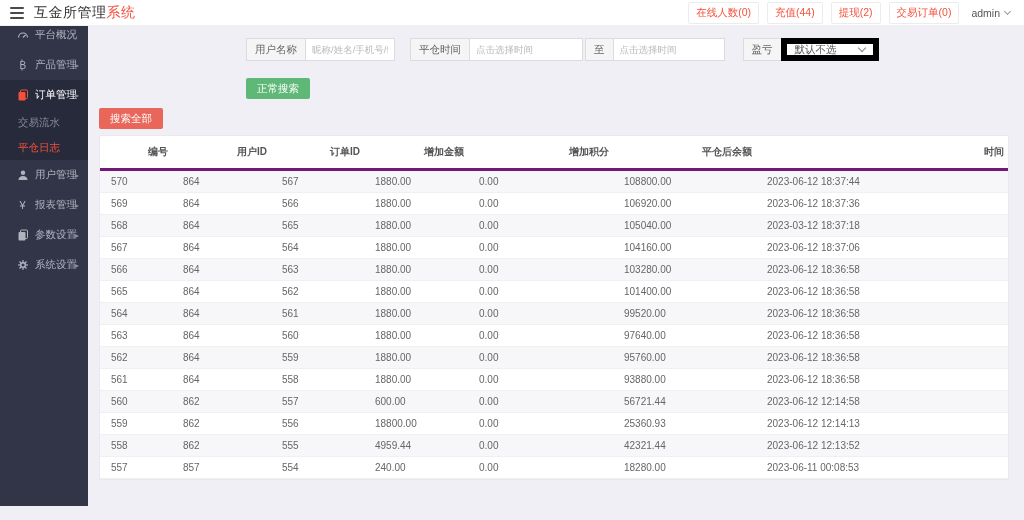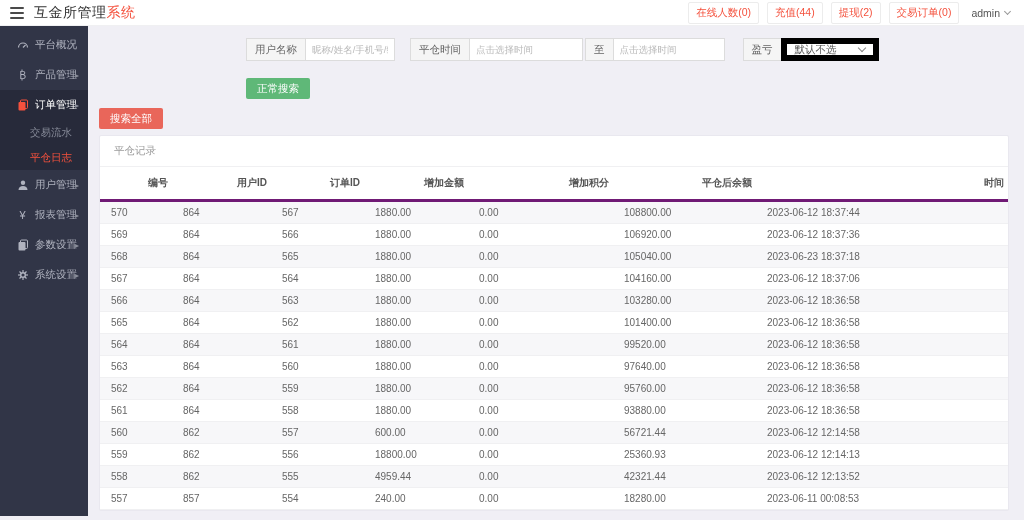--- a/index.html
+++ b/index.html
@@ -23,34 +23,34 @@
   .app-title .red { color:#f4513d; }
   .top-right { margin-left:auto; display:flex; align-items:center; gap:8px; }
   .chip {
     border:1px solid #ececec; background:#fff; color:#f4513d;
     font-size:10.5px; padding:3px 7px; border-radius:2px; cursor:pointer; white-space:nowrap;
   }
   .admin { display:flex; align-items:center; gap:5px; color:#555; font-size:10.5px; cursor:pointer; padding:0 4px; }
   .caret { width:5px; height:5px; border-right:1px solid #999; border-bottom:1px solid #999; transform:rotate(45deg); margin-top:-3px; }
   
   .sidebar {
-    position:absolute; top:22px; left:0; width:88px; height:494px;
+    position:absolute; top:12px; left:0; width:88px; height:494px;
     background:#313547; padding-top:8px; z-index:4;
   }
   .side-item {
     position:relative; height:30px; display:flex; align-items:center;
     padding-left:16px; color:#b0b3bf; font-size:10.5px; cursor:pointer; white-space:nowrap;
   }
   .side-item .ic { width:13px; margin-right:6px; display:inline-flex; justify-content:center; color:#b0b3bf; font-size:11px; line-height:1; }
   .side-item .arr { position:absolute; right:9px; font-size:8px; color:#8a8e9a; }
   .side-item.active-parent { background:#272a3a; color:#fff; }
   .side-item.active-parent .ic { color:#f4513d; }
   .submenu { background:#272a3a; }
   .sub-item {
-    height:25px; display:flex; align-items:center; padding-left:30px;
+    height:25px; display:flex; align-items:center; padding-left:18px;
     color:#878b99; font-size:10.5px; cursor:pointer; white-space:nowrap;
   }
   .sub-item.active { color:#f4513d; }
   
   .content { position:absolute; top:26px; left:88px; width:936px; height:474px; }
   .filter-area { padding:12px 0 0 158px; }
   .filter-row { display:flex; align-items:center; }
   .fgroup { display:flex; align-items:stretch; height:23px; }
   .flabel {
     background:#f5f5f5; border:1px solid #dcdcdc; border-right:none;
@@ -225,21 +225,20 @@
           <span class="chev"></span>
         </div>
       </div>
     </div>
     <button class="btn btn-green">正常搜索</button>
   </div>
 
   <button class="btn btn-red">搜索全部</button>
 
   <div class="card">
-    <div class="card-title">平仓记录</div>
     <table>
       <colgroup>
         <col style="width:72px">
           <col style="width:99px">
           <col style="width:93px">
         <col style="width:104px">
           <col style="width:145px">
           <col style="width:143px">
           <col>
       </colgroup>
@@ -273,21 +272,21 @@
             <td>106920.00</td>
             <td>2023-06-12 18:37:36</td>
           </tr>
           <tr>
             <td>568</td>
             <td>864</td>
             <td>565</td>
             <td>1880.00</td>
             <td>0.00</td>
             <td>105040.00</td>
-            <td>2023-06-23 18:37:18</td>
+            <td>2023-03-12 18:37:18</td>
           </tr>
           <tr>
             <td>567</td>
             <td>864</td>
             <td>564</td>
             <td>1880.00</td>
             <td>0.00</td>
             <td>104160.00</td>
             <td>2023-06-12 18:37:06</td>
           </tr>

